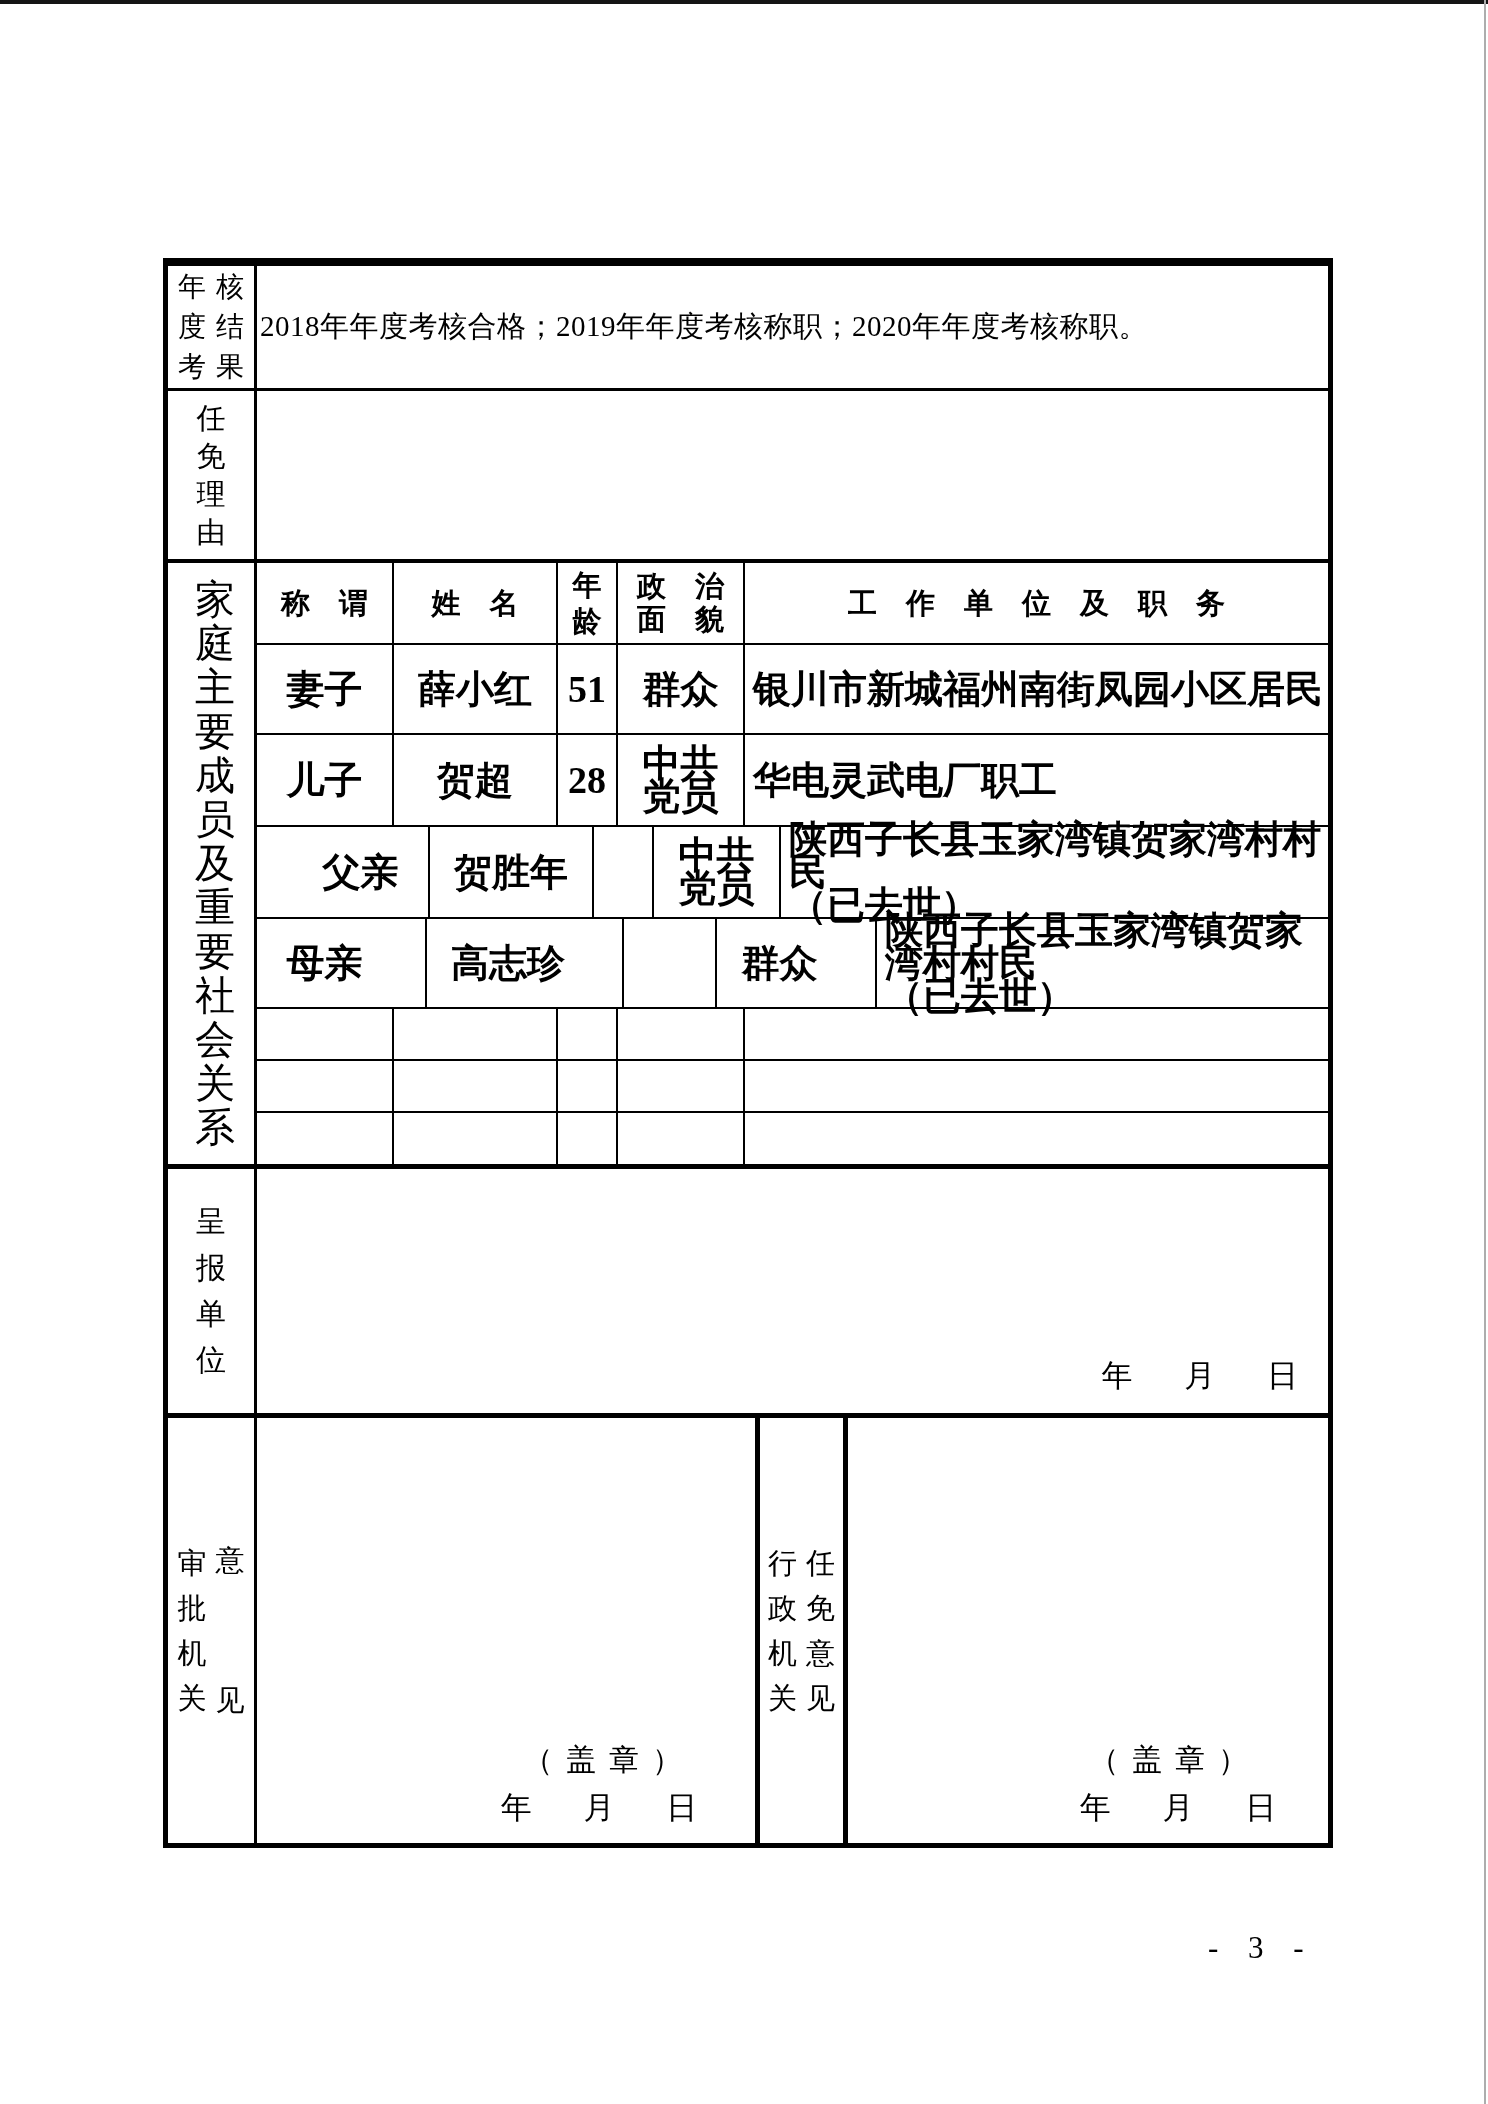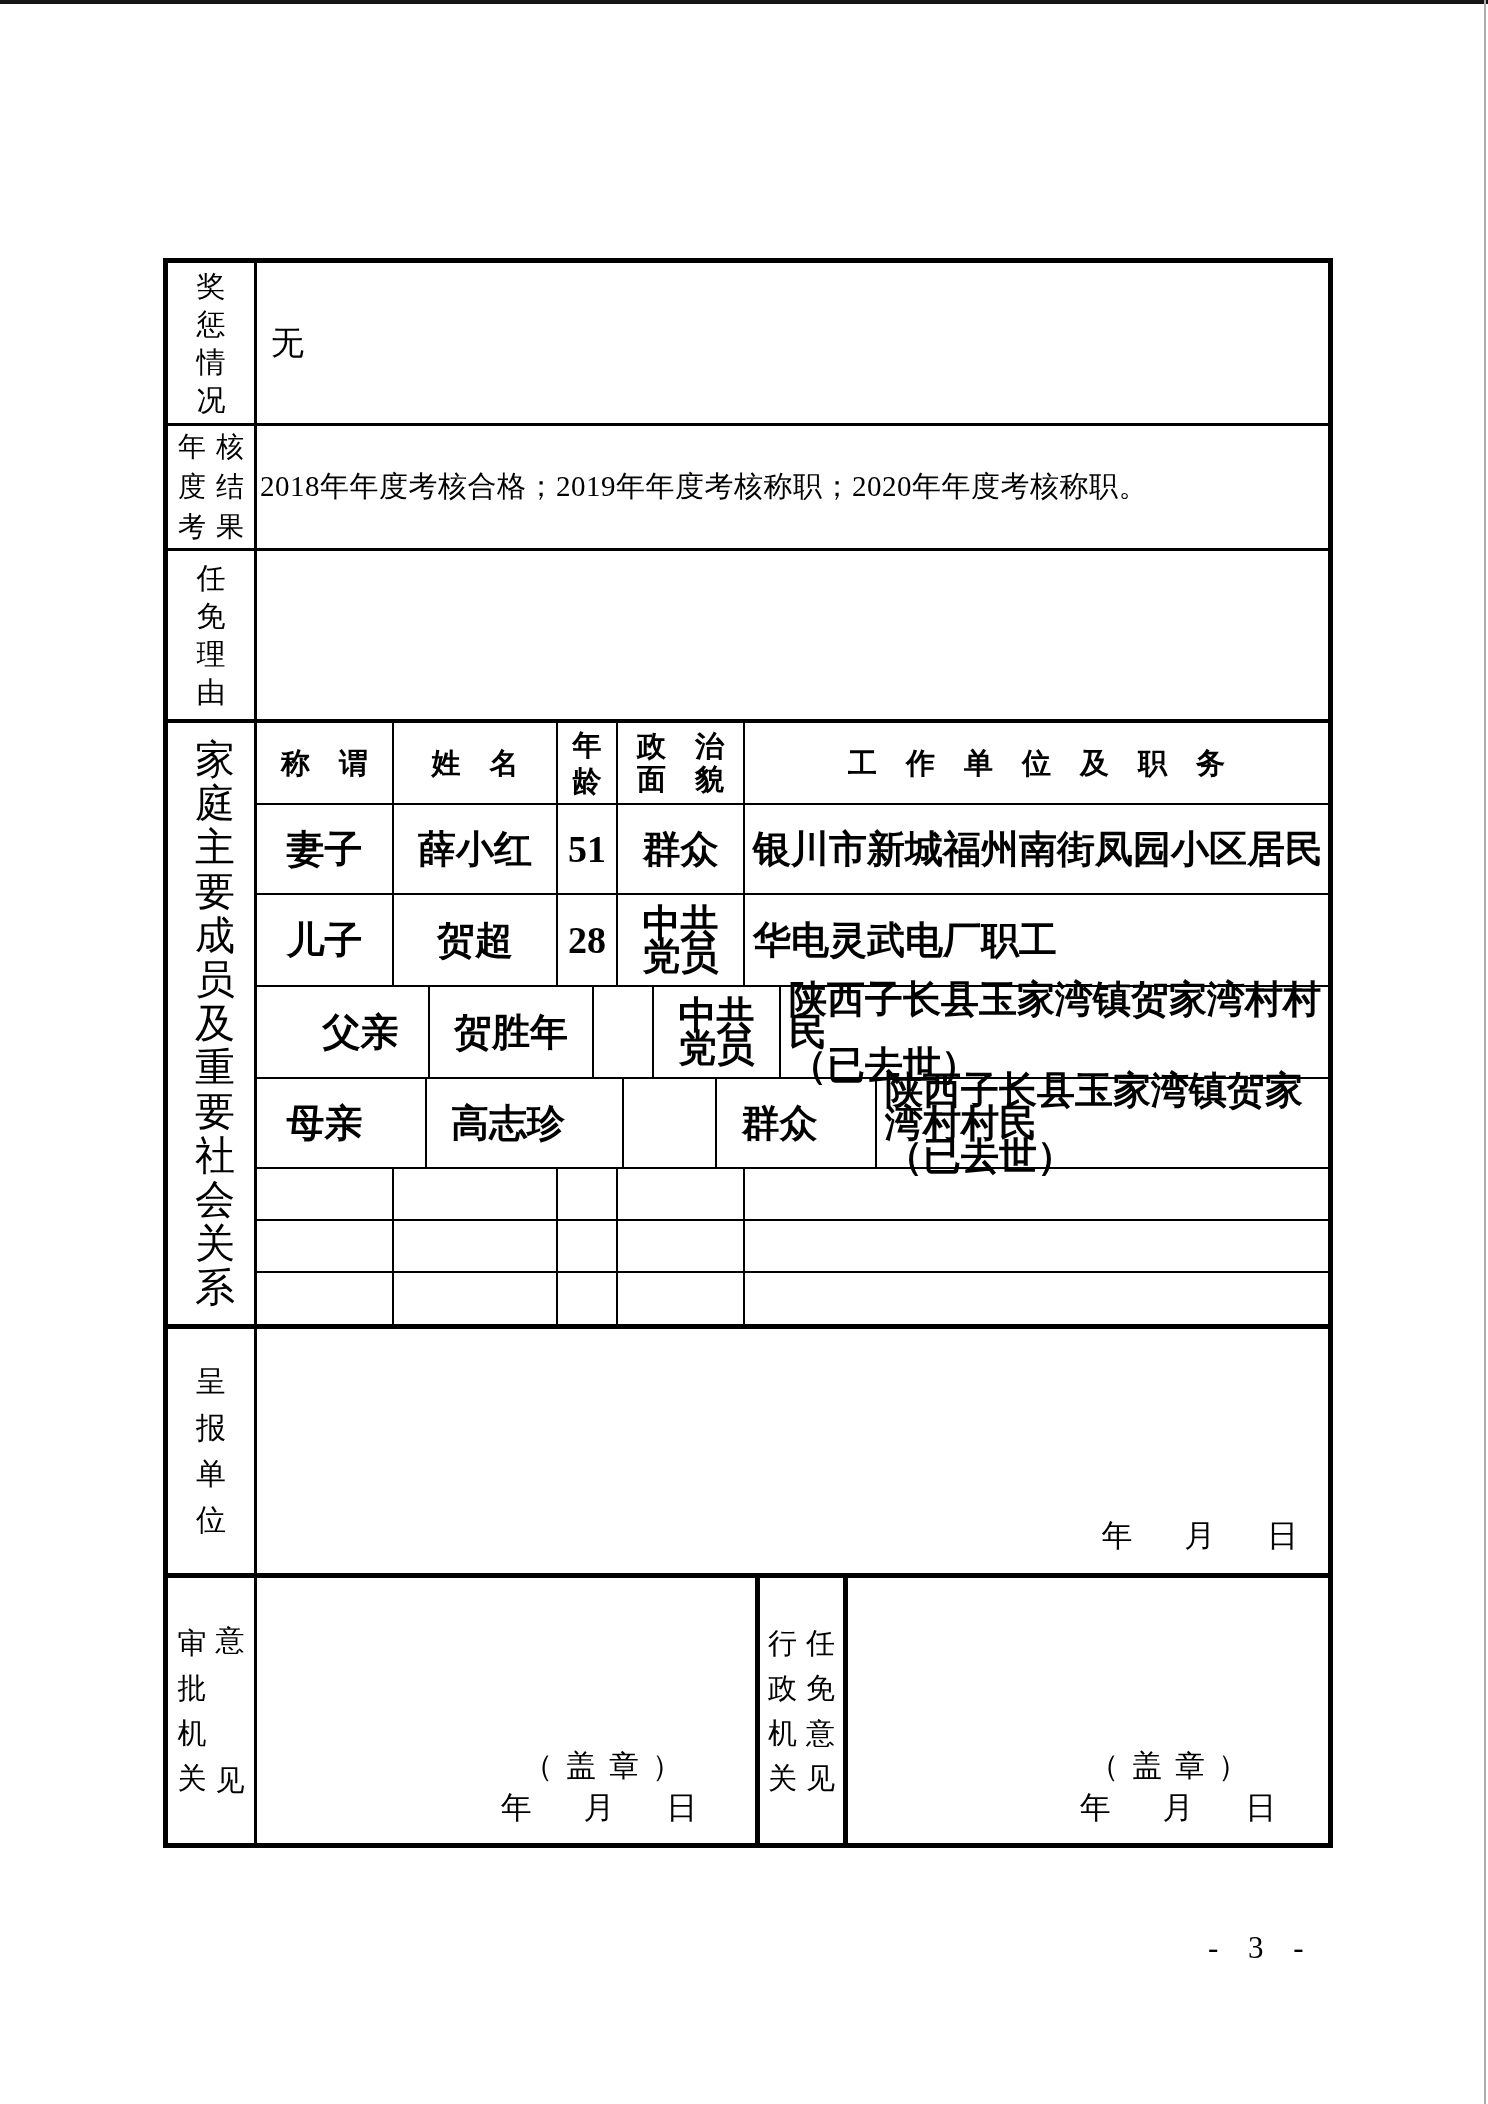--- a/index.html
+++ b/index.html
@@ -56,21 +56,21 @@
   .c-rel  { width:135px; flex-shrink:0; }
   .c-name { width:164px; flex-shrink:0; }
   .c-age  { width:60px;  flex-shrink:0; }
   .c-pol  { width:127px; flex-shrink:0; line-height:33px; }
   .c-work { flex:1; justify-content:flex-start; text-align:left; padding-left:8px; line-height:33px; }
   .fhead .fcell { font-size:29px; }
   .stack2 { width:31px; word-break:break-all; line-height:36px; text-align:center; }
 
   .date-line { position:absolute; font-size:31px; word-spacing:44px; white-space:nowrap; }
   .report-date { bottom:16px; right:30px; }
-  .seal { position:absolute; bottom:56px; font-size:30px; letter-spacing:13px;
+  .seal { position:absolute; bottom:62px; font-size:30px; letter-spacing:13px;
           transform:translateX(-50%); white-space:nowrap; }
   .bdate { bottom:14px; transform:translateX(-50%); }
   .seal-approval { left:352px; } .bdate-approval { left:342px; }
   .seal-appoint  { left:327px; } .bdate-appoint  { left:330px; }
 
   .lbl2-cell { width:93px; flex-shrink:0; border-left:5px solid #000; border-right:5px solid #000;
                display:flex; align-items:center; justify-content:center; }
   .bc-approval { flex:0 0 498px; position:relative; }
   .bc-appoint  { flex:1; position:relative; }
 
@@ -78,26 +78,20 @@
 </style>
 </head>
 <body>
 
 <div class="page">
   <div class="edge-top"></div>
   <div class="edge-right"></div>
 
   <div class="form-table">
 
-    <div class="sec sec-rewards">
-      <div class="lbl-cell">
-        <div class="vtext">奖惩情况</div>
-      </div>
-      <div class="content content-rewards">无</div>
-    </div>
 
     <div class="sec sec-assess">
       <div class="lbl-cell">
         <div class="vcols">
           <div class="vcol">年度考</div>
           <div class="vcol">核结果</div>
         </div>
       </div>
       <div class="content content-assess">2018年年度考核合格；2019年年度考核称职；2020年年度考核称职。</div>
     </div>

